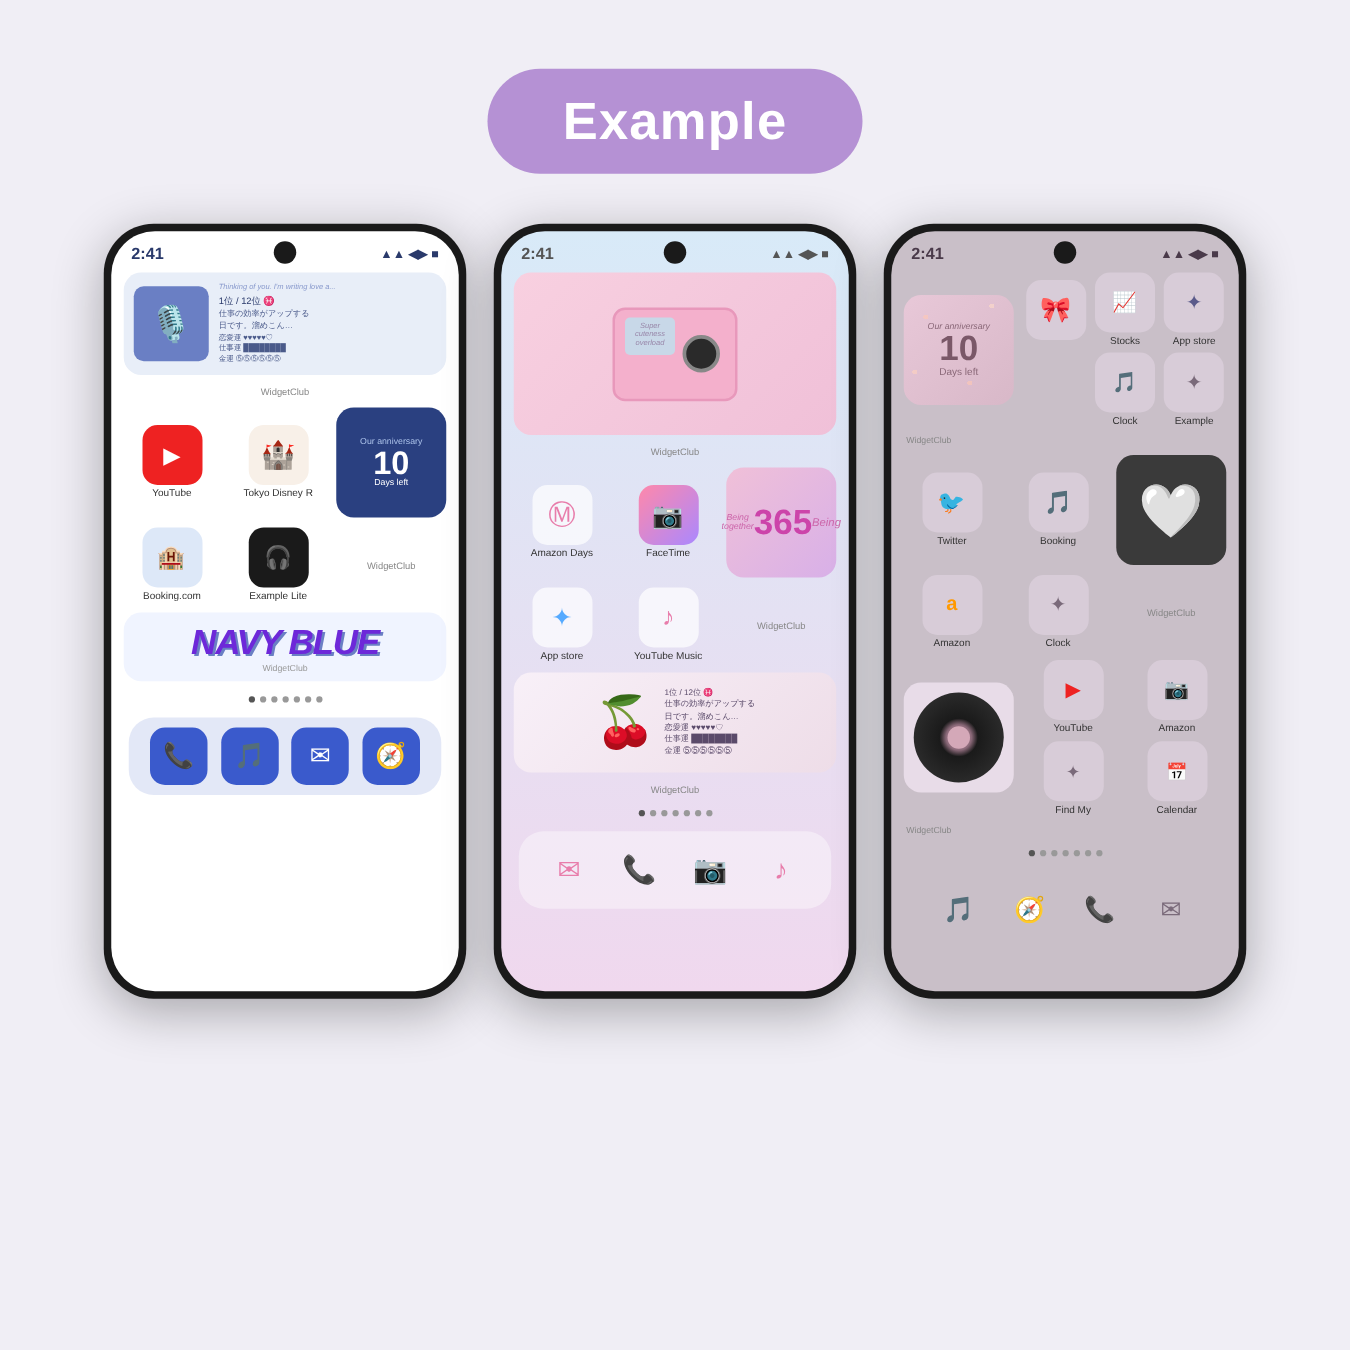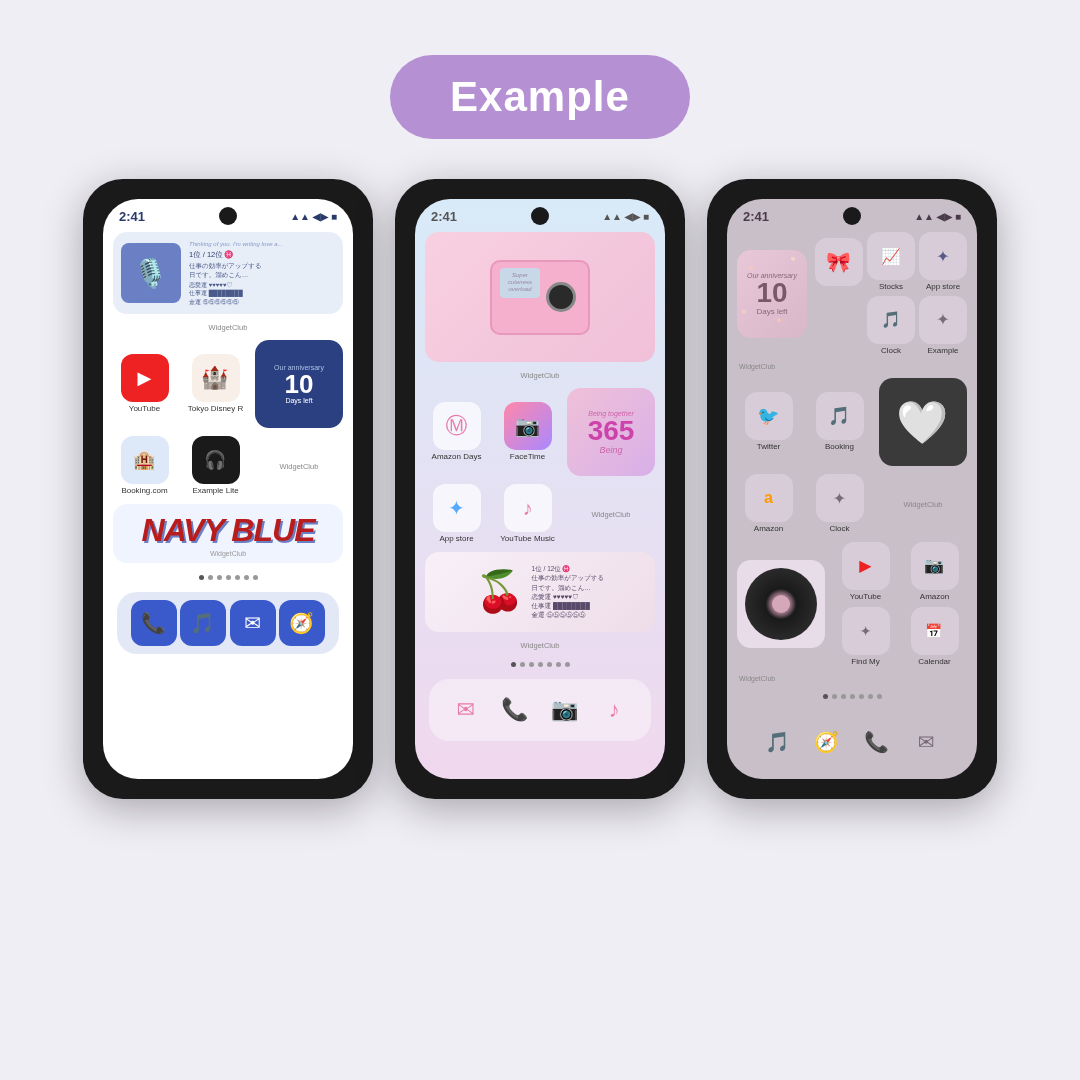--- a/index.html
+++ b/index.html
@@ -35,21 +35,21 @@
       gap: 22px;
       width: 100%;
       padding: 0 30px;
     }
 
     .phone {
       width: 290px;
       height: 620px;
       background: #1a1a1a;
       border-radius: 40px;
-      padding: 20px;
+      padding: 6px;
       box-shadow: 0 10px 40px rgba(0,0,0,0.3);
       position: relative;
       flex-shrink: 0;
     }
 
     .phone-inner {
       width: 100%;
       height: 100%;
       border-radius: 35px;
       overflow: hidden;
@@ -184,23 +184,23 @@
       color: white;
       font-size: 7px;
       padding: 4px;
       text-align: center;
     }
 
     .anniversary-number { font-size: 26px; font-weight: 700; line-height: 1; }
     .anniversary-days { font-size: 7px; }
 
     .navy-blue-text {
-      font-size: 32px;
+      font-size: 28px;
       font-weight: 900;
-      color: #b91c1c;
+      color: #6d28d9;
       font-style: italic;
       text-align: center;
       letter-spacing: -1px;
       line-height: 1;
       padding: 4px 0;
       text-shadow: 2px 2px 0px #6a7fc4;
     }
 
     .page-dots {
       display: flex;
@@ -258,21 +258,21 @@
       overflow: hidden;
     }
 
     
     .widget-together {
       background: linear-gradient(135deg, #f0c0d8, #d8b0e8);
       border-radius: 14px;
       width: 88px;
       height: 88px;
       display: flex;
-      flex-direction: column;
+      flex-direction: row;
       align-items: center;
       justify-content: center;
       text-align: center;
       padding: 4px;
     }
 
     .together-text { font-size: 7px; color: #cc66aa; font-style: italic; }
     .together-number { font-size: 28px; font-weight: 900; color: #cc44aa; line-height: 1; }
     .together-days { font-size: 9px; color: #cc66aa; font-style: italic; }
 

